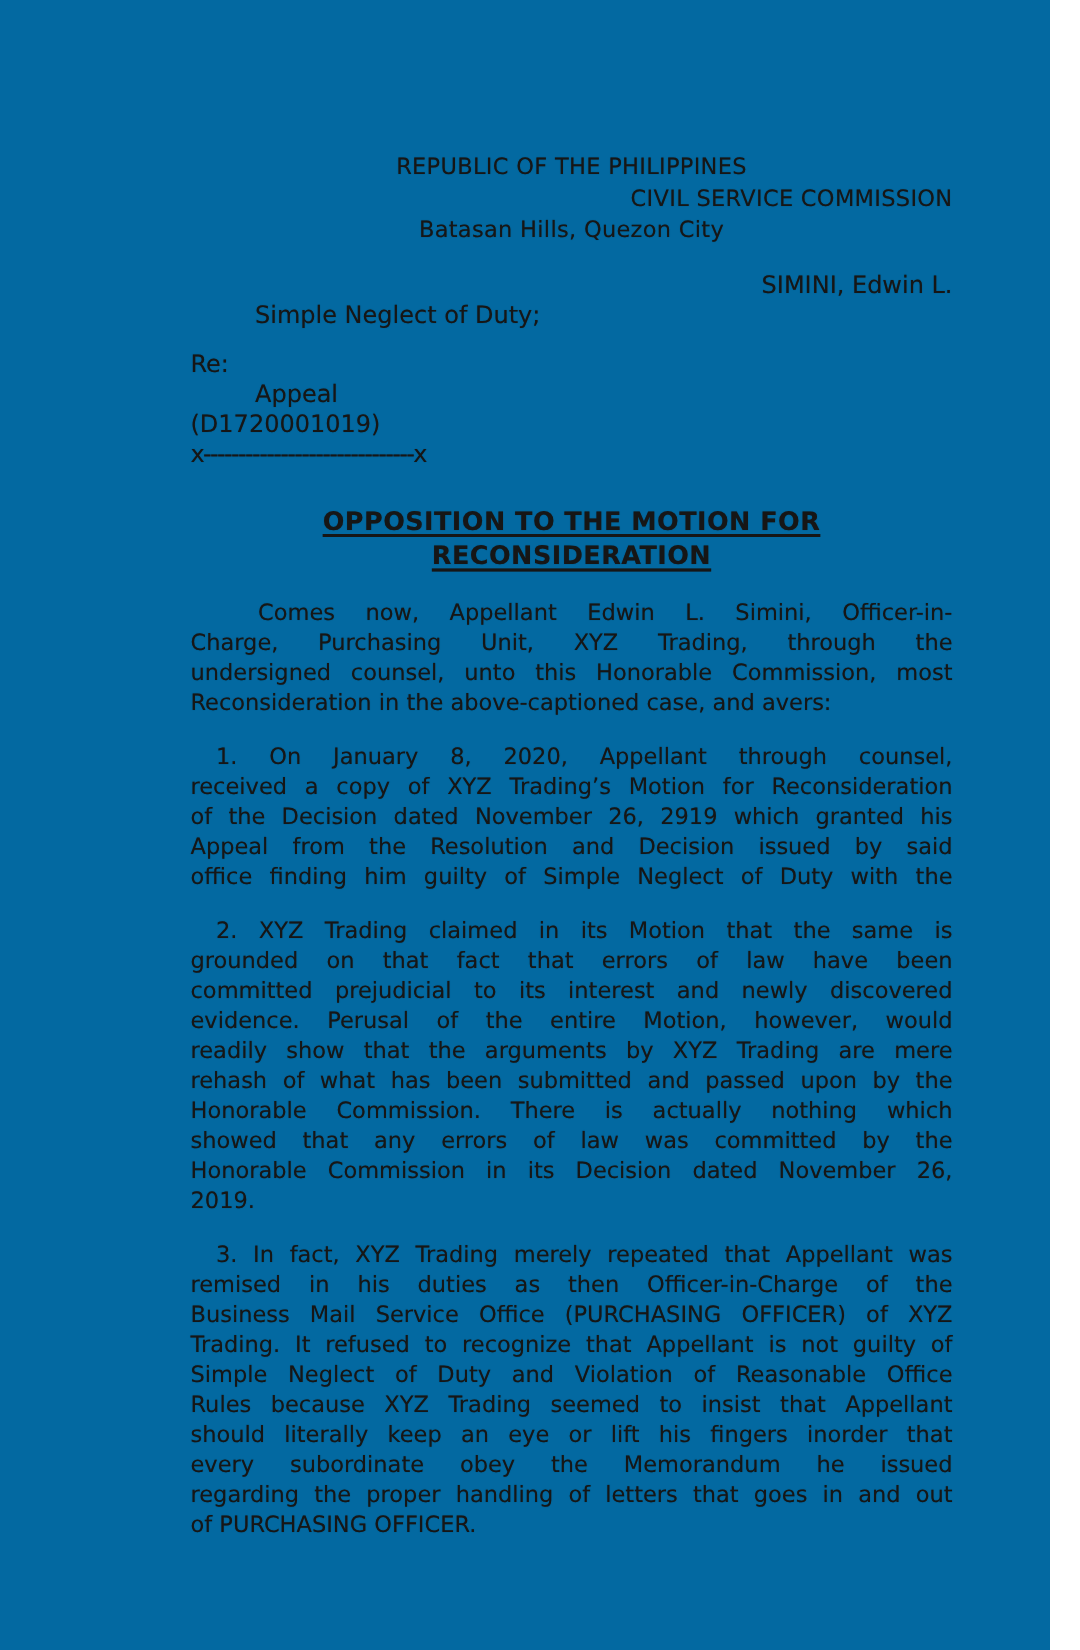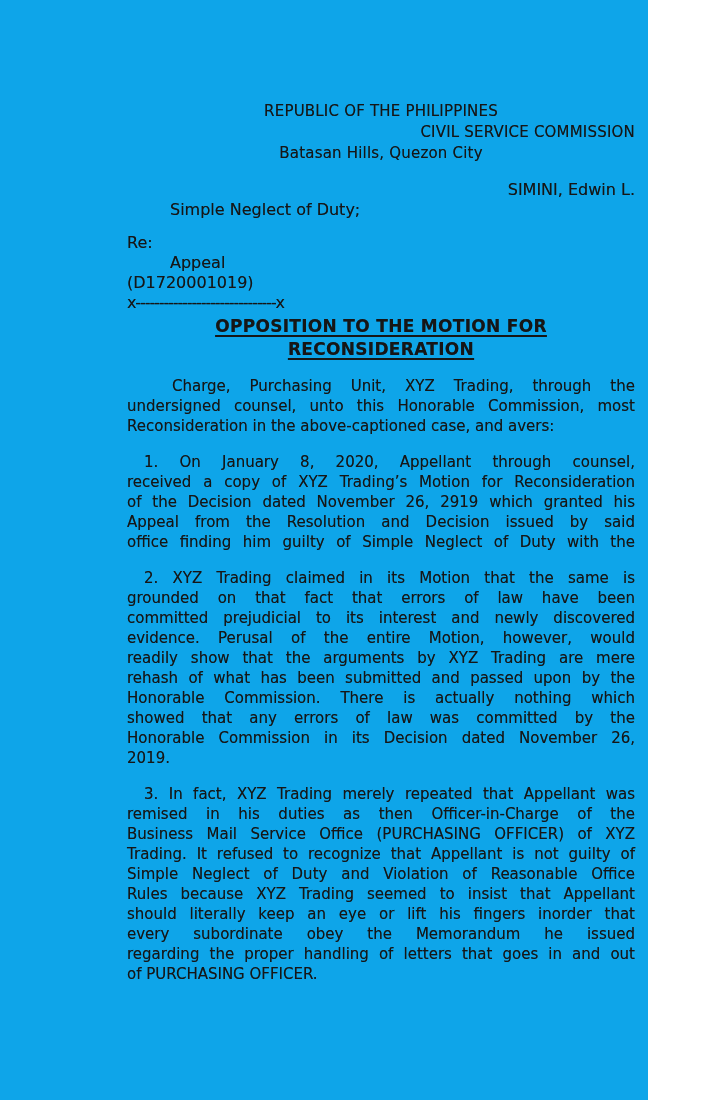--- a/index.html
+++ b/index.html
@@ -2,38 +2,38 @@
 <html><head>
 <meta charset="utf-8">
 <style>
   html, body { margin: 0; padding: 0; background: #ffffff; }
   body {
     width: 720px; height: 1100px;
     font-family: "DejaVu Sans", "Liberation Sans", sans-serif;
     color: #161616;
   }
   .page {
-    position: relative; width: 648px; height: 1100px;
-    background: #0ea5e9; overflow: hidden;
+    position: relative; width: 700px; height: 1100px;
+    background: #0369a1; overflow: hidden;
   }
   .content { position: absolute; left: 127px; top: 0; width: 508px; }
 
   .scan-ink { text-shadow: 0 0 0.5px rgba(25,25,25,0.55); }
 
   .header { padding-top: 101px; text-align: center; font-size: 15px; line-height: 21px; letter-spacing: 0.2px; }
   .bold { font-weight: normal; text-align: right; }
 
   .caption { margin-top: 16px; font-size: 16px; line-height: 20px; }
   .re-row { display: flex; }
   .re-label { flex: 0 0 43px; width: 43px; margin-top: 33px; }
   .re-indent { padding-left: 43px; }
   .separator { letter-spacing: -1.1px; }
 
   .title {
-    margin-top: 2px; text-align: center;
+    margin-top: 24px; text-align: center;
     font-size: 17px; font-weight: bold; line-height: 23px; letter-spacing: 0.3px;
   }
   .t-line {
     text-decoration: underline;
     text-decoration-thickness: 2px;
     text-underline-offset: 3px;
   }
 
   .body { font-size: 15px; }
   .para { margin-top: 16px; }
@@ -66,20 +66,21 @@
       <div class="separator">x------------------------------x</div>
     </div>
 
     <div class="title">
       <div class="t-line">OPPOSITION TO THE MOTION FOR</div>
       <div class="t-line">RECONSIDERATION</div>
     </div>
 
     <div class="body">
       <div class="para intro">
+          <div class="jline stretch">Comes now, Appellant Edwin L. Simini, Officer-in-</div>
           <div class="jline stretch">Charge, Purchasing Unit, XYZ Trading, through the</div>
           <div class="jline stretch">undersigned counsel, unto this Honorable Commission, most</div>
           <div class="jline">Reconsideration in the above-captioned case, and avers:</div>
         </div>
       <div class="para item">
           <div class="jline stretch">1. On January 8, 2020, Appellant through counsel,</div>
           <div class="jline stretch">received a copy of XYZ Trading’s Motion for Reconsideration</div>
           <div class="jline stretch">of the Decision dated November 26, 2919 which granted his</div>
           <div class="jline stretch">Appeal from the Resolution and Decision issued by said</div>
           <div class="jline stretch">office finding him guilty of Simple Neglect of Duty with the</div>

